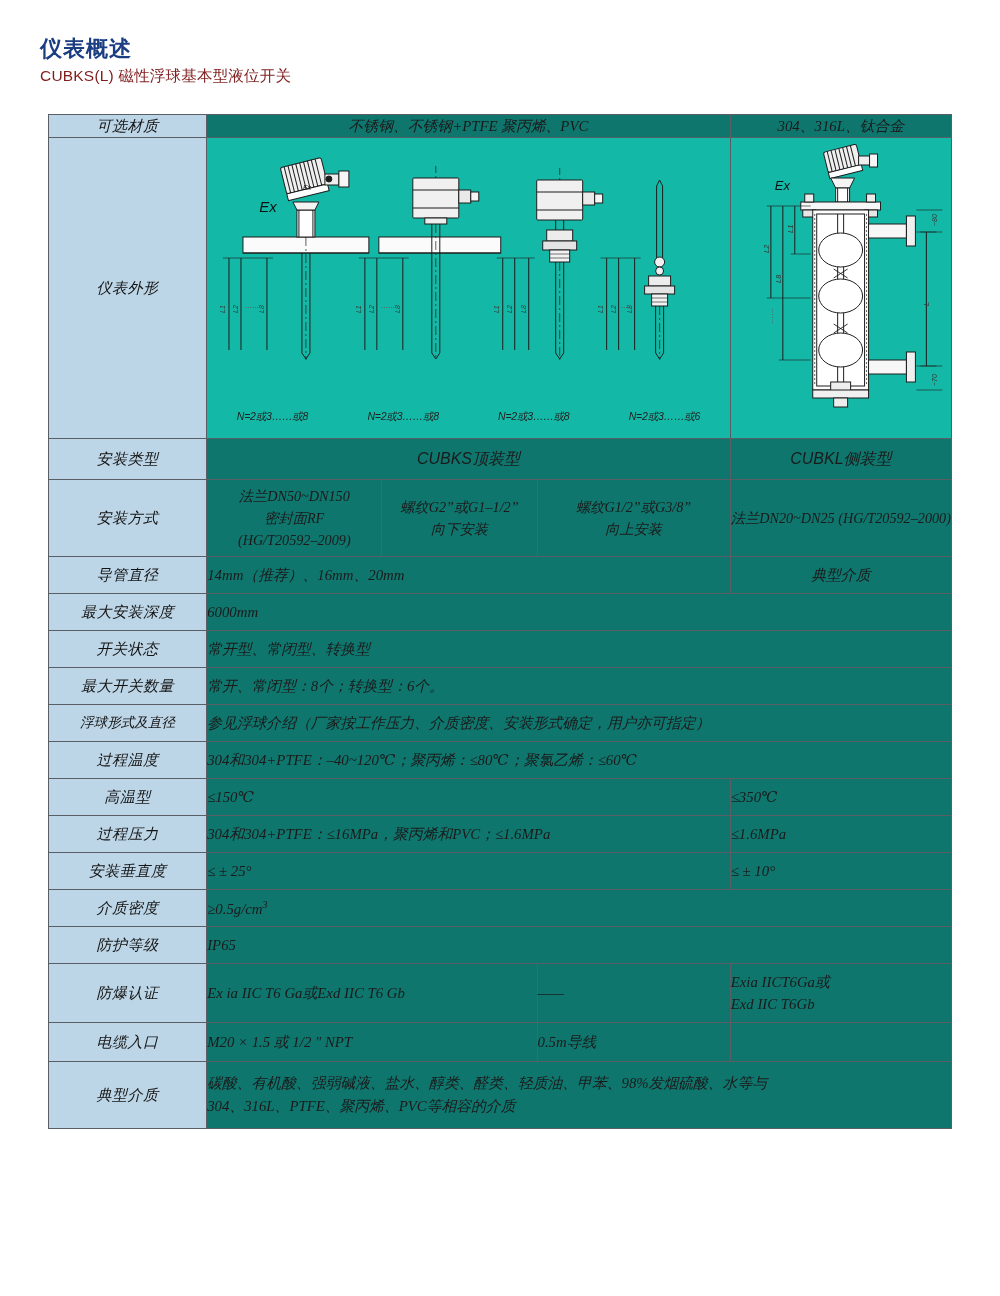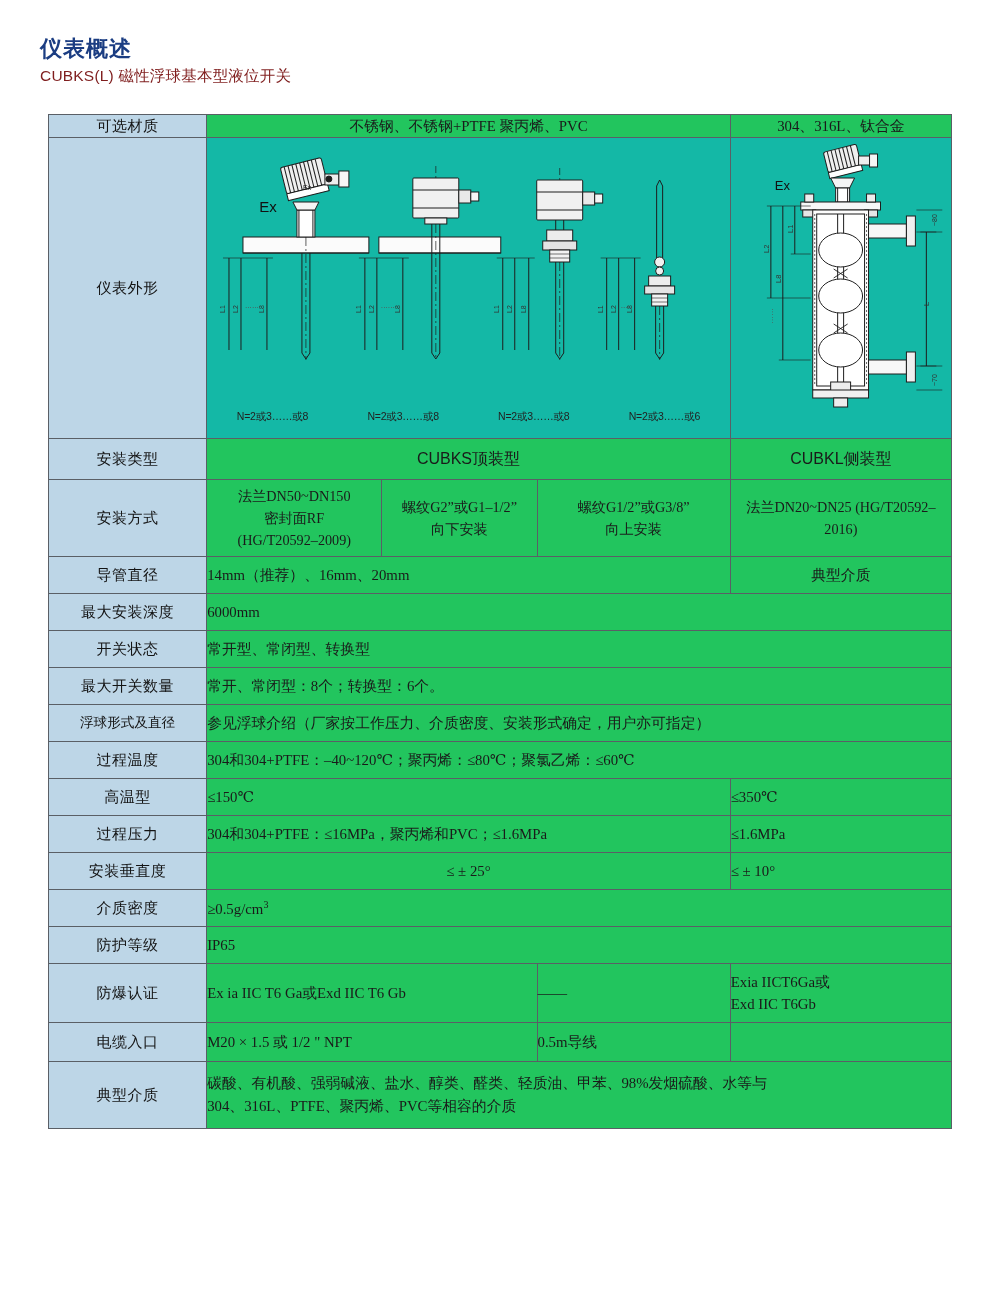--- a/index.html
+++ b/index.html
@@ -46,37 +46,38 @@
   }
   
   .spec-table {
     position: absolute;
     left: 48px;
     top: 114px;
     width: 904px;
     border-collapse: collapse;
     table-layout: fixed;
     font-size: 14.5px;
+    font-style: italic;
   }
   .spec-table td {
     border: 1px solid #5a5f66;
     padding: 0;
     vertical-align: middle;
   }
   .lbl {
     background: #bdd6e7;
     text-align: center;
     font-size: 15px;
     letter-spacing: .5px;
     padding: 6px 2px;
     color: #141414;
   }
   .lbl-sm { font-size: 13.6px; letter-spacing: 0; }
   .val {
-    background: #22c55e;
+    background: #0f766e;
     padding: 7px 9px;
     text-align: left;
     line-height: 1.5;
     font-size: 14.8px;
   }
   .val-c { text-align: center; }
   .val-tall { line-height: 1.55; }
   sup { font-size: .68em; vertical-align: super; }
 
   
@@ -375,21 +376,21 @@
 
       <tr>
         <td class="lbl">安装方式</td>
         <td class="val val-c val-tall" style="height:76px; white-space:pre-line; font-size:14.2px;">法兰DN50~DN150
 密封面RF
 (HG/T20592–2009)</td>
         <td class="val val-c val-tall" style="white-space:pre-line; font-size:14.2px;">螺纹G2”或G1–1/2”
 向下安装</td>
         <td class="val val-c val-tall" style="white-space:pre-line; font-size:14.2px;">螺纹G1/2”或G3/8”
 向上安装</td>
-        <td class="val val-c val-tall" style="font-size:14.2px;">法兰DN20~DN25 (HG/T20592–2016)</td>
+        <td class="val val-c val-tall" style="font-size:14.2px;">法兰DN20~DN25 (HG/T20592–2000)</td>
       </tr>
 
       <tr>
         <td class="lbl">导管直径</td>
         <td class="val" colspan="3" style="height:36px;">14mm（推荐）、16mm、20mm</td>
         <td class="val val-c">典型介质</td>
       </tr>
 
       <tr>
         <td class="lbl">最大安装深度</td>
@@ -423,21 +424,21 @@
       </tr>
 
       <tr>
         <td class="lbl">过程压力</td>
         <td class="val" colspan="3" style="height:36px;">304和304+PTFE：≤16MPa，聚丙烯和PVC；≤1.6MPa</td>
         <td class="val">≤1.6MPa</td>
       </tr>
 
       <tr>
         <td class="lbl">安装垂直度</td>
-        <td class="val" colspan="3" style="height:36px;text-align:center;">≤ ± 25°</td>
+        <td class="val" colspan="3" style="height:36px;">≤ ± 25°</td>
         <td class="val">≤ ± 10°</td>
       </tr>
 
       <tr>
         <td class="lbl">介质密度</td>
         <td class="val" colspan="4" style="height:36px;"><span>≥0.5g/cm</span><sup>3</sup></td>
       </tr>
 
       <tr>
         <td class="lbl">防护等级</td>

